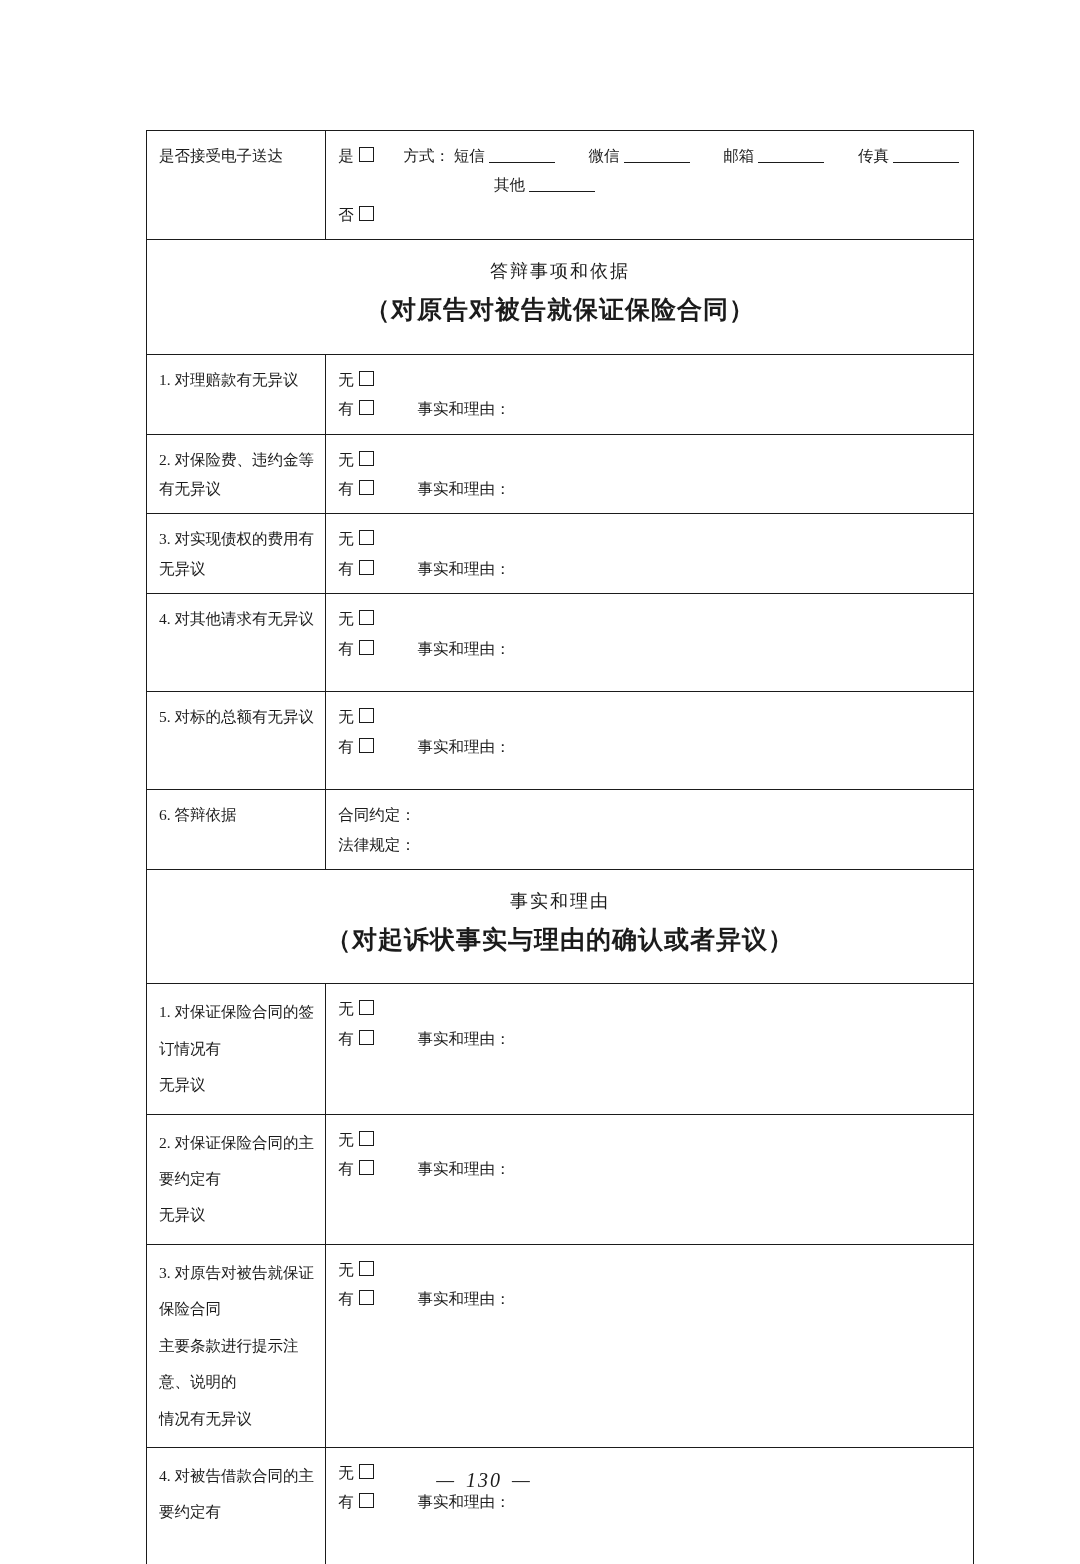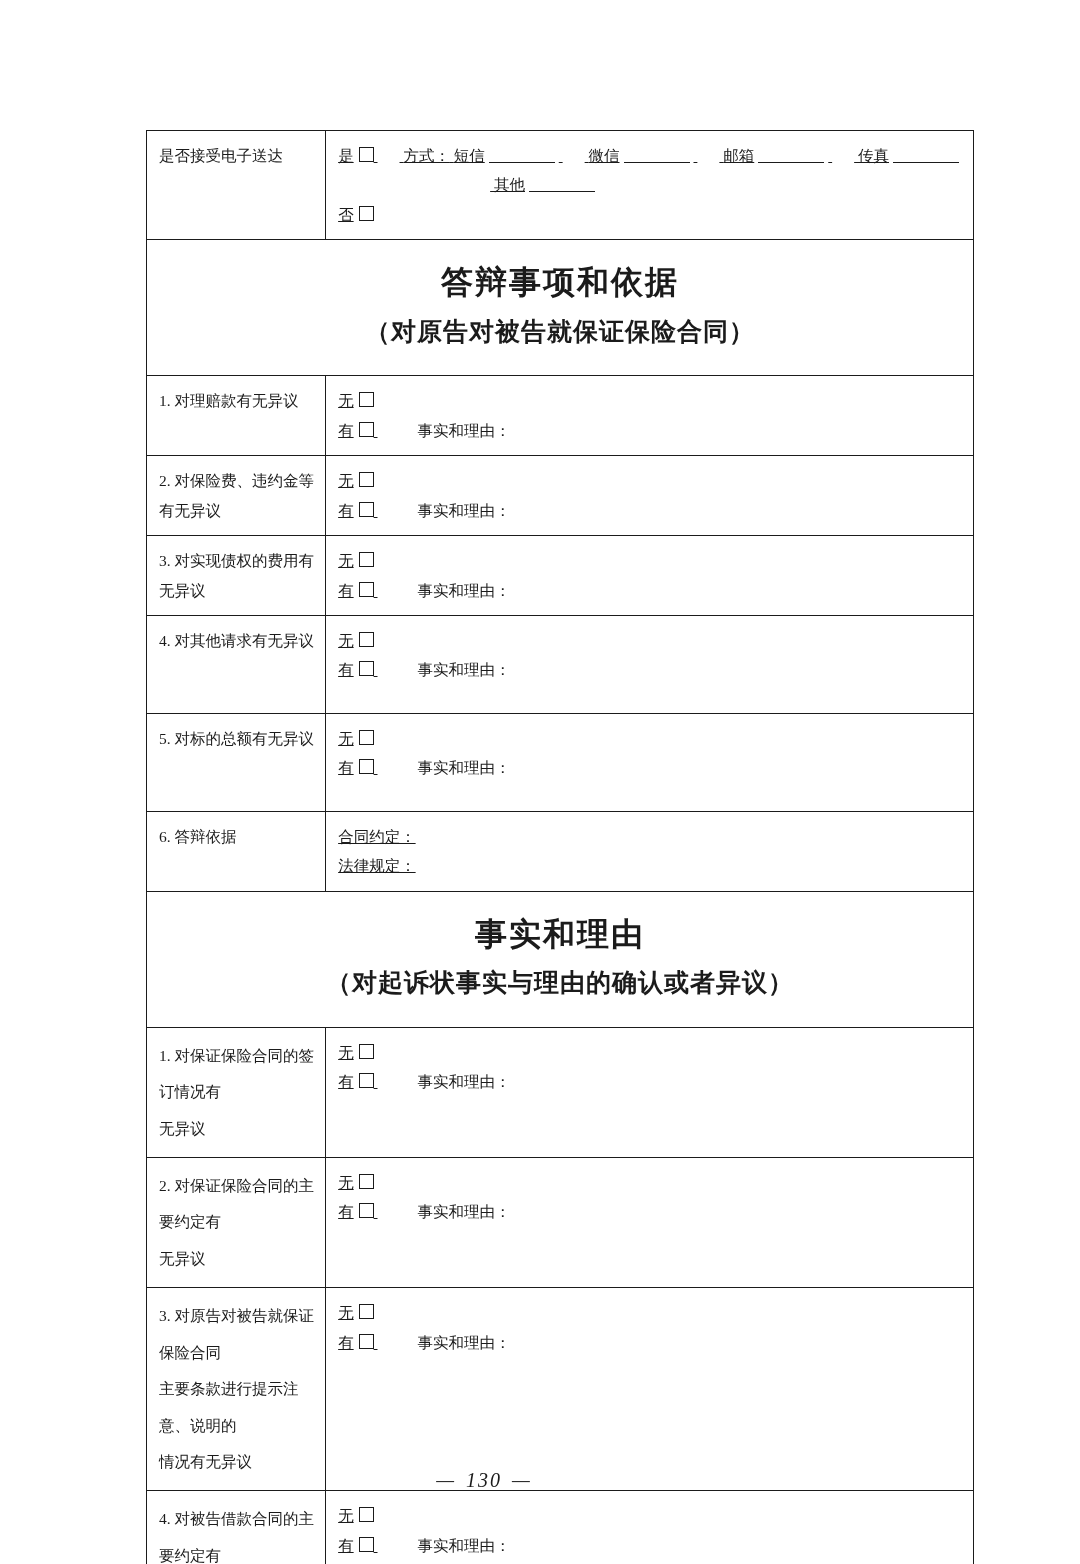--- a/index.html
+++ b/index.html
@@ -47,22 +47,22 @@
   td.value-cell {
     width: 568px;
     box-sizing: border-box;
   }
   .section-head {
     text-align: center;
     padding: 18px 0 20px 0 !important;
   }
   .section-head .line1 {
     font-family: "Liberation Serif", "DejaVu Serif", serif;
-    font-weight: bold;
-    font-size: 32px;
+    font-weight: normal;
+    font-size: 18px;
     letter-spacing: 2px;
     line-height: 1.55;
   }
   .section-head .line2 {
     font-family: "Liberation Serif", "DejaVu Serif", serif;
     font-weight: bold;
     font-size: 25px;
     letter-spacing: 1px;
     line-height: 1.9;
   }
@@ -73,21 +73,20 @@
     border: 1.2px solid #1b1b1b;
     margin-left: 5px;
     vertical-align: -1px;
   }
   .opt {
     white-space: nowrap;
   }
   .row-line {
     display: block;
     white-space: nowrap;
-    text-decoration: underline;
   }
   .indent-lg {
     display: inline-block;
     width: 38px;
   }
   .gap-sm { display: inline-block; width: 22px; }
   .blank {
     display: inline-block;
     border-bottom: 1.2px solid #1b1b1b;
     min-width: 66px;

